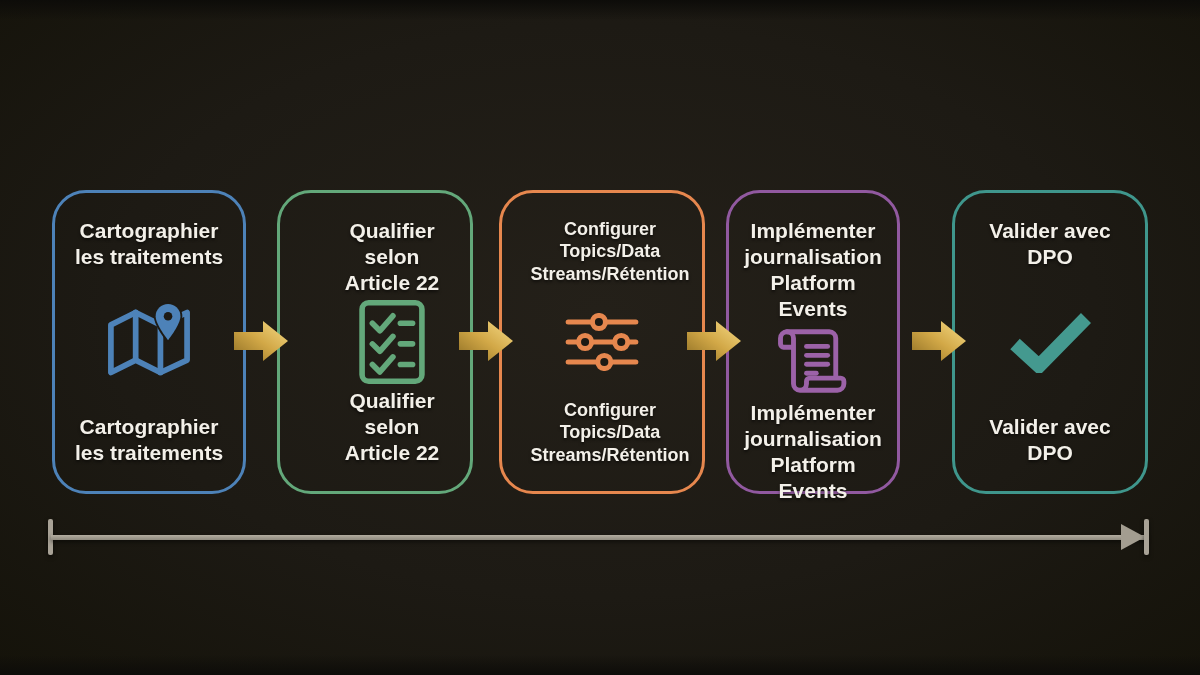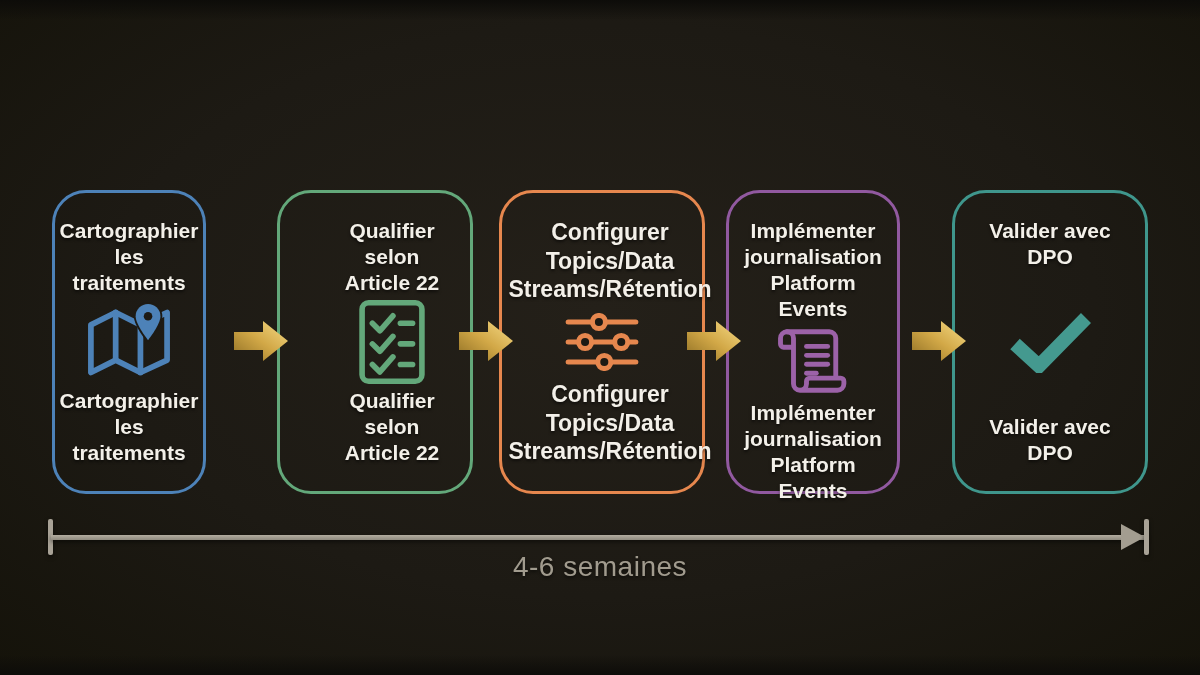--- a/index.html
+++ b/index.html
@@ -18,30 +18,30 @@
     position:absolute; top:190px; height:304px;
     border:3px solid; border-radius:34px;
     display:flex; flex-direction:column; align-items:center;
     justify-content:space-between; padding:25px 6px;
   }
   .card-label {
     color:#f3f0e9; font-size:21px; line-height:1.24; font-weight:bold;
     text-align:center; white-space:pre-line;
     text-shadow:0 2px 3px rgba(0,0,0,0.55);
   }
-  .card.small-text .card-label { font-size:23px;margin-left:16px; }
+  .card.small-text .card-label { font-size:18px;margin-left:16px; }
   .icon-slot { display:flex; align-items:center; justify-content:center; flex:1; }
 
   .c-blue   { border-color:#4d82b8; }  .c-blue   .icon-slot { color:#4d82b8; }
   .c-green  { border-color:#63a87a; }  .c-green  .icon-slot { color:#63a87a; }
   .c-orange { border-color:#e6874e; }  .c-orange .icon-slot { color:#e6874e; }
   .c-purple { border-color:#9159a0; }  .c-purple .icon-slot { color:#9c62a8; }
   .c-teal   { border-color:#3f968c; }  .c-teal   .icon-slot { color:#44998f; }
 
-  .card-1 { left:52px;  width:154px; }
+  .card-1 { left:52px;  width:194px; }
   .card-2 { left:277px; width:196px;padding-left:40px; }
   .card-3 { left:499px; width:206px; }
   .card-4 { left:726px; width:174px; }
   .card-5 { left:952px; width:196px; }
 
   
   .flow-arrow { position:absolute; top:319px; width:56px; height:44px; }
   .arrow-1 { left:234px; } .arrow-2 { left:459px; }
   .arrow-3 { left:687px; } .arrow-4 { left:912px; }
 
@@ -178,15 +178,14 @@
     <path d="M0,13 H29 V2 L54,22 L29,42 V31 H0 Z" fill="url(#gold)"></path>
   </svg>
   <svg class="flow-arrow arrow-4" viewBox="0 0 56 44">
     <path d="M0,13 H29 V2 L54,22 L29,42 V31 H0 Z" fill="url(#gold)"></path>
   </svg>
 
   <div class="timeline-cap cap-left"></div>
   <div class="timeline-line"></div>
   <div class="timeline-arrowhead"></div>
   <div class="timeline-cap cap-right"></div>
-  <div class="timeline-label">4-6 semaines</div>
 
 </div>
 
 </body></html>

